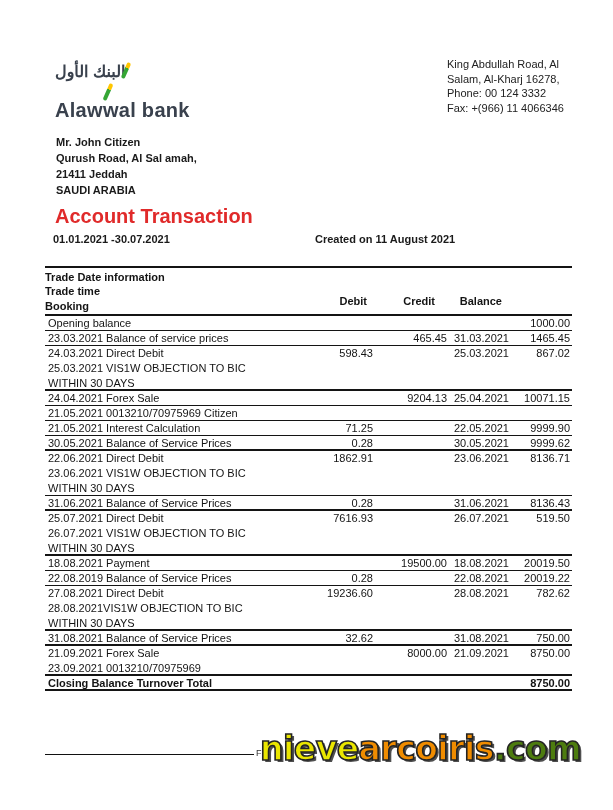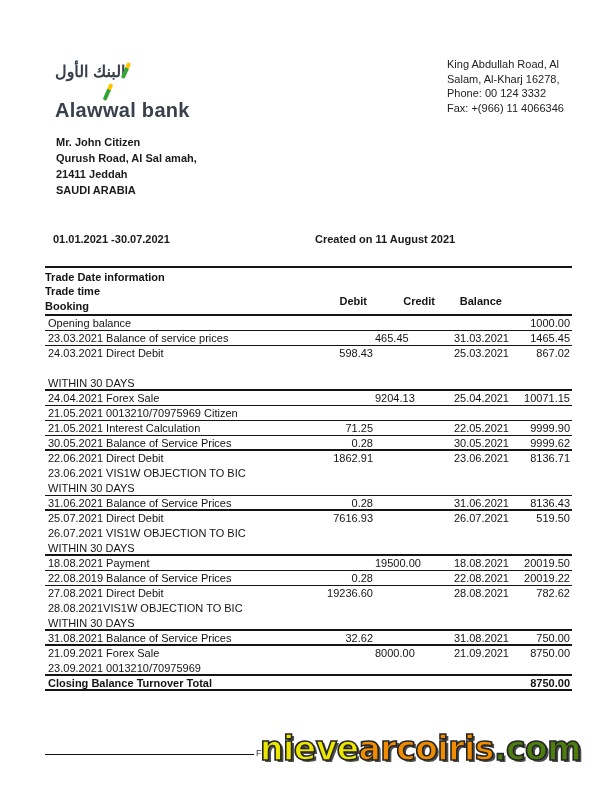--- a/index.html
+++ b/index.html
@@ -32,21 +32,21 @@
   .hcell { line-height:14.3px; text-align:right;margin-top:24px; }
   .h-debit  { width:72px; padding-right:8px; }
   .h-credit { width:72px; padding-right:12px; }
   .h-vdate  { width:62px; padding-right:2px; }
   .h-bal    { width:63px; padding-right:8px; }
   .trow { display:flex; height:15px; align-items:flex-start; line-height:15.2px; }
   .trow.bold { font-weight:700; }
   .cell { height:100%; }
   .cell.desc   { width:258px; padding-left:3px; white-space:nowrap; }
   .cell.debit  { width:72px; text-align:right; padding-right:2px; }
-  .cell.credit { width:72px; text-align:left; }
+  .cell.credit { width:72px; text-align:right; }
   .cell.vdate  { width:62px; text-align:right; }
   .cell.bal    { width:63px; text-align:right; padding-right:2px; }
   .b-none  { border-bottom:none; }
   .b-thin  { border-bottom:1.4px solid #141414; }
   .b-thick { border-bottom:2.4px solid #141414; }
   
   .footer-line { position:absolute; left:45px; top:754px; width:209px; height:1.3px; background:#111; }
   .footer-partial { position:absolute; left:256px; top:748px; font-size:9px; color:#333; }
   .watermark { position:absolute; left:260px; top:729px; font-family:"DejaVu Sans", sans-serif;
                font-size:33px; font-weight:800; letter-spacing:-0.5px; white-space:nowrap; }
@@ -71,20 +71,21 @@
     <div>Fax: +(966) 11 4066346</div>
   </div>
 
   <div class="customer">
     <div>Mr. John Citizen</div>
     <div>Qurush Road, Al Sal amah,</div>
     <div>21411 Jeddah</div>
     <div>SAUDI ARABIA</div>
   </div>
 
+  <div class="title" style="color: rgb(224, 42, 42);">Account Transaction</div>
   <div class="period">01.01.2021 -30.07.2021</div>
   <div class="created">Created on 11 August 2021</div>
 
   <div class="ttable">
     <div class="thead">
       <div class="h-desc">
         <div>Trade Date information</div>
         <div>Trade time</div>
         <div>Booking</div>
       </div>
@@ -108,20 +109,21 @@
           <div class="cell bal">1465.45</div>
         </div>
         <div class="trow b-none">
           <div class="cell desc">24.03.2021 Direct Debit</div>
           <div class="cell debit">598.43</div>
           <div class="cell credit"></div>
           <div class="cell vdate">25.03.2021</div>
           <div class="cell bal">867.02</div>
         </div>
         <div class="trow b-none">
+          <div class="cell desc">25.03.2021 VIS1W OBJECTION TO BIC</div>
           <div class="cell debit"></div>
           <div class="cell credit"></div>
           <div class="cell vdate"></div>
           <div class="cell bal"></div>
         </div>
         <div class="trow b-thick">
           <div class="cell desc">WITHIN 30 DAYS</div>
           <div class="cell debit"></div>
           <div class="cell credit"></div>
           <div class="cell vdate"></div>

